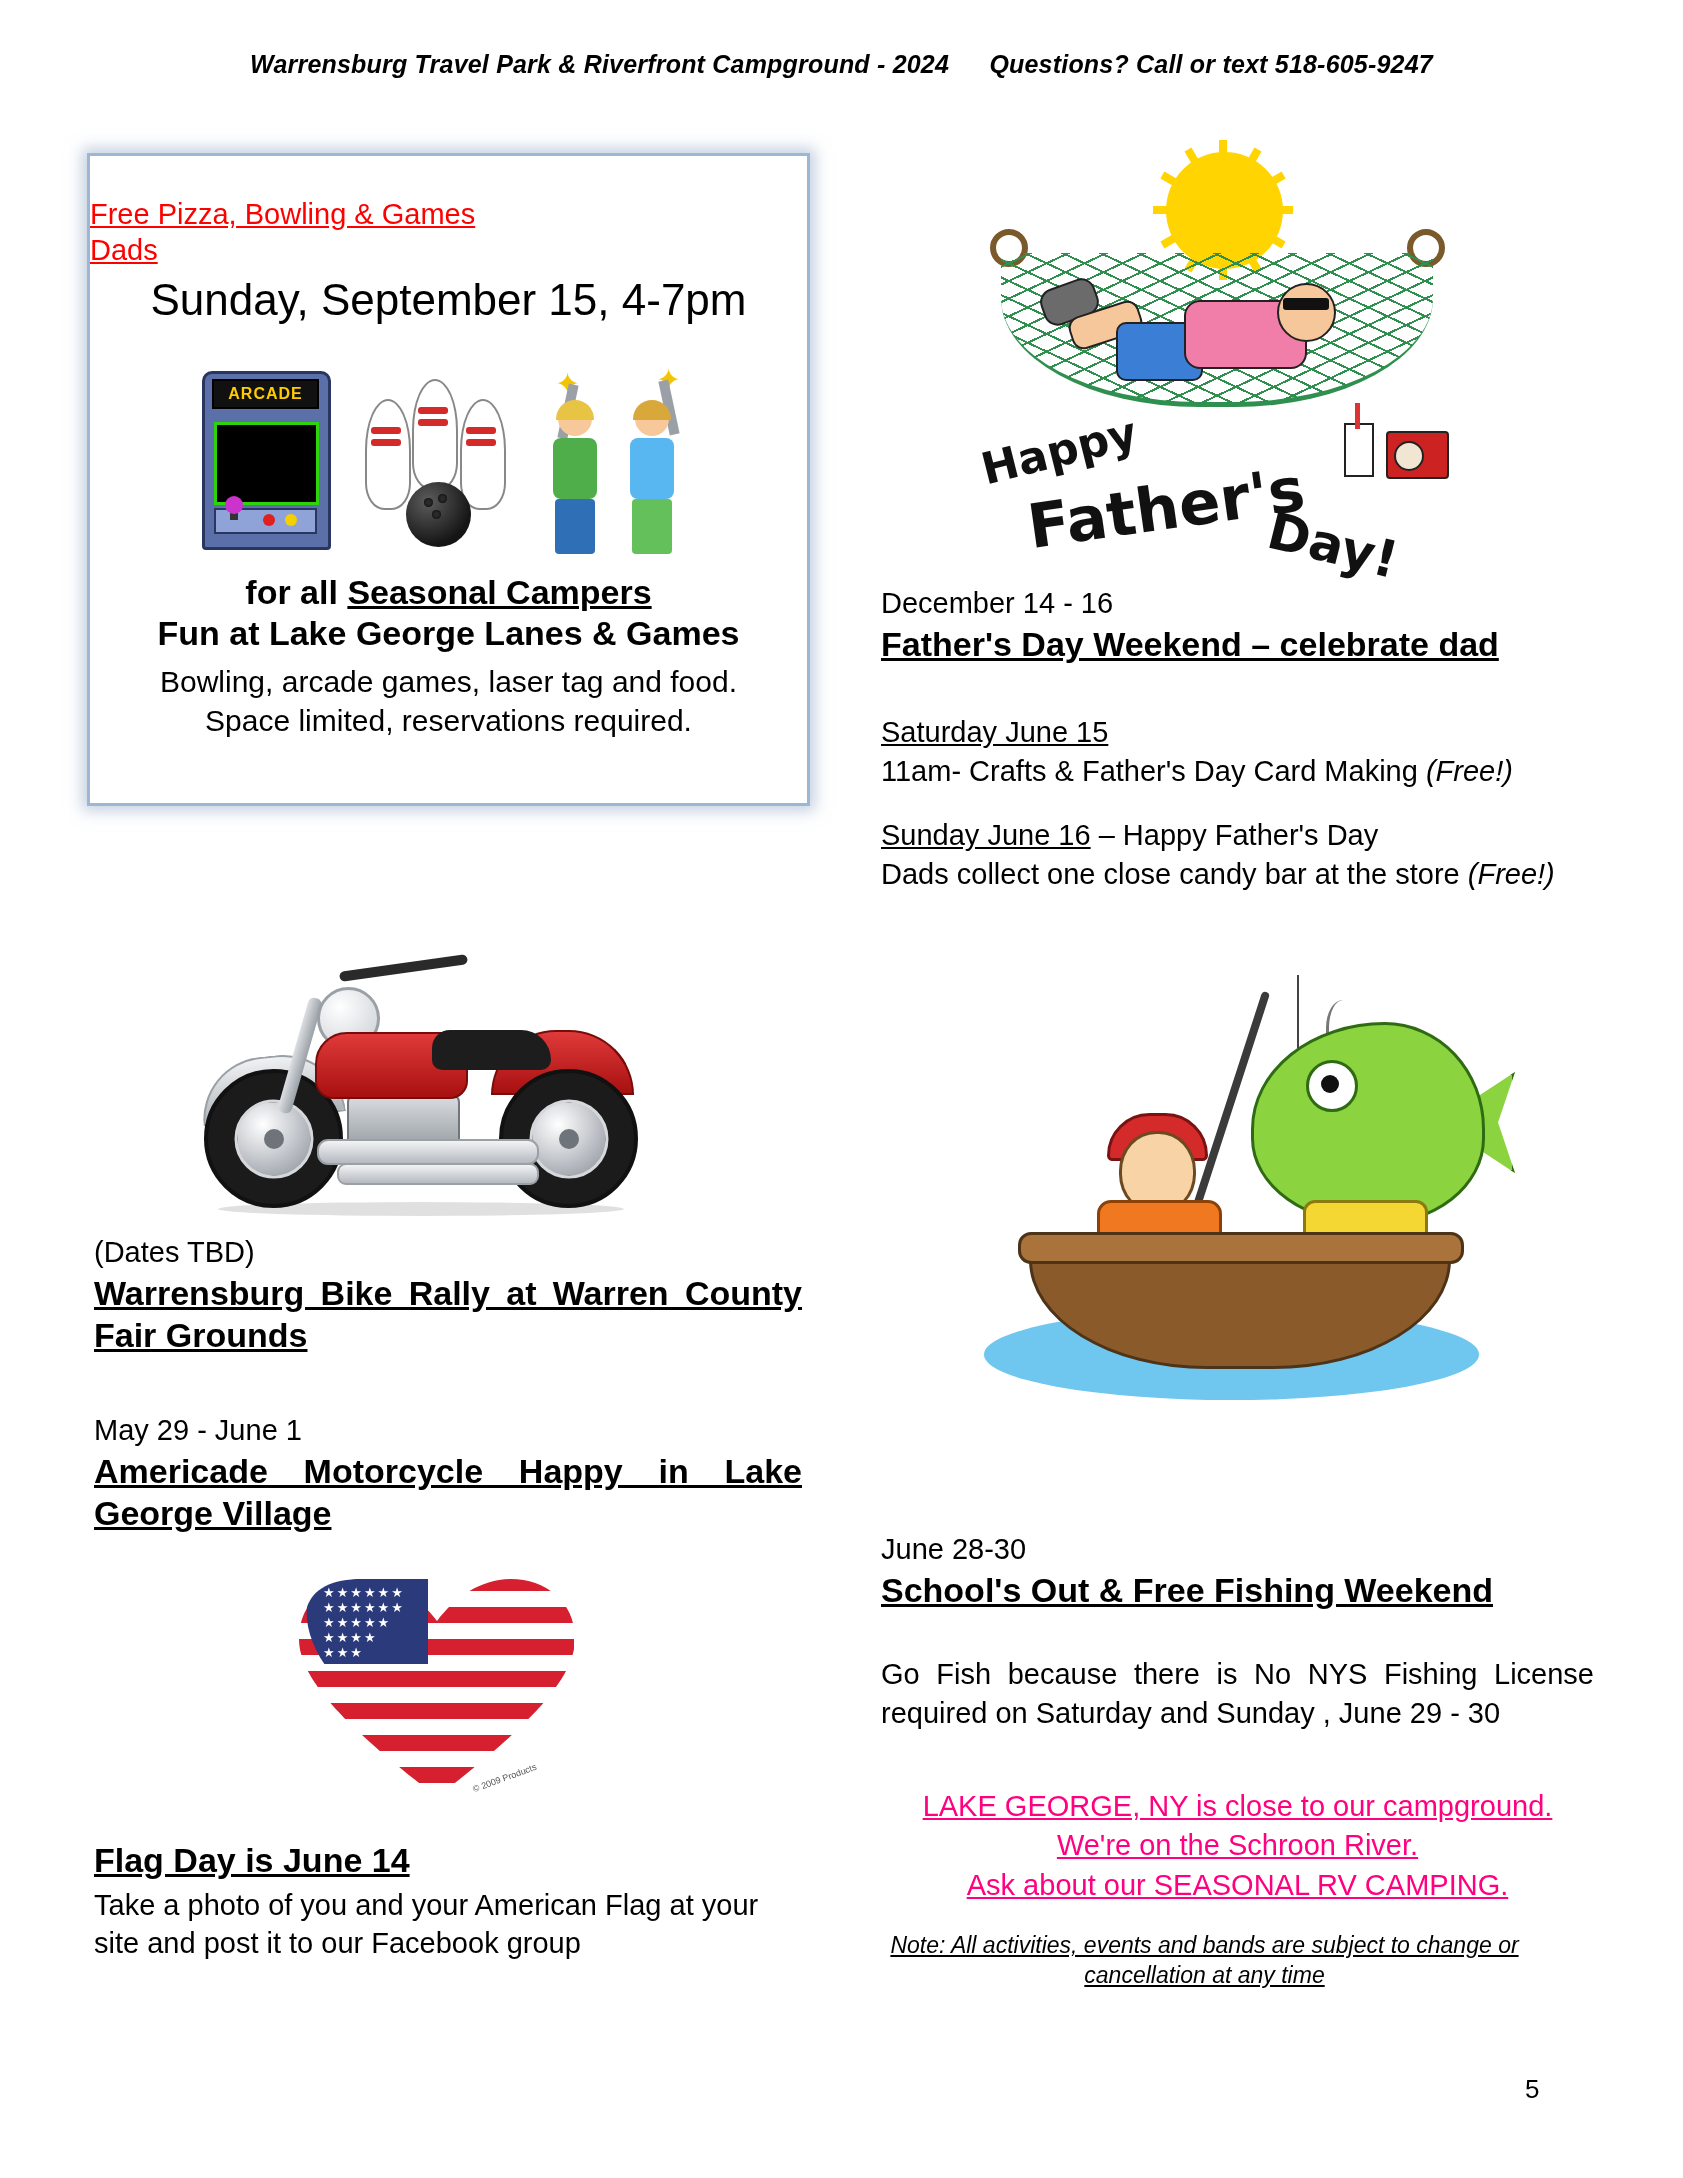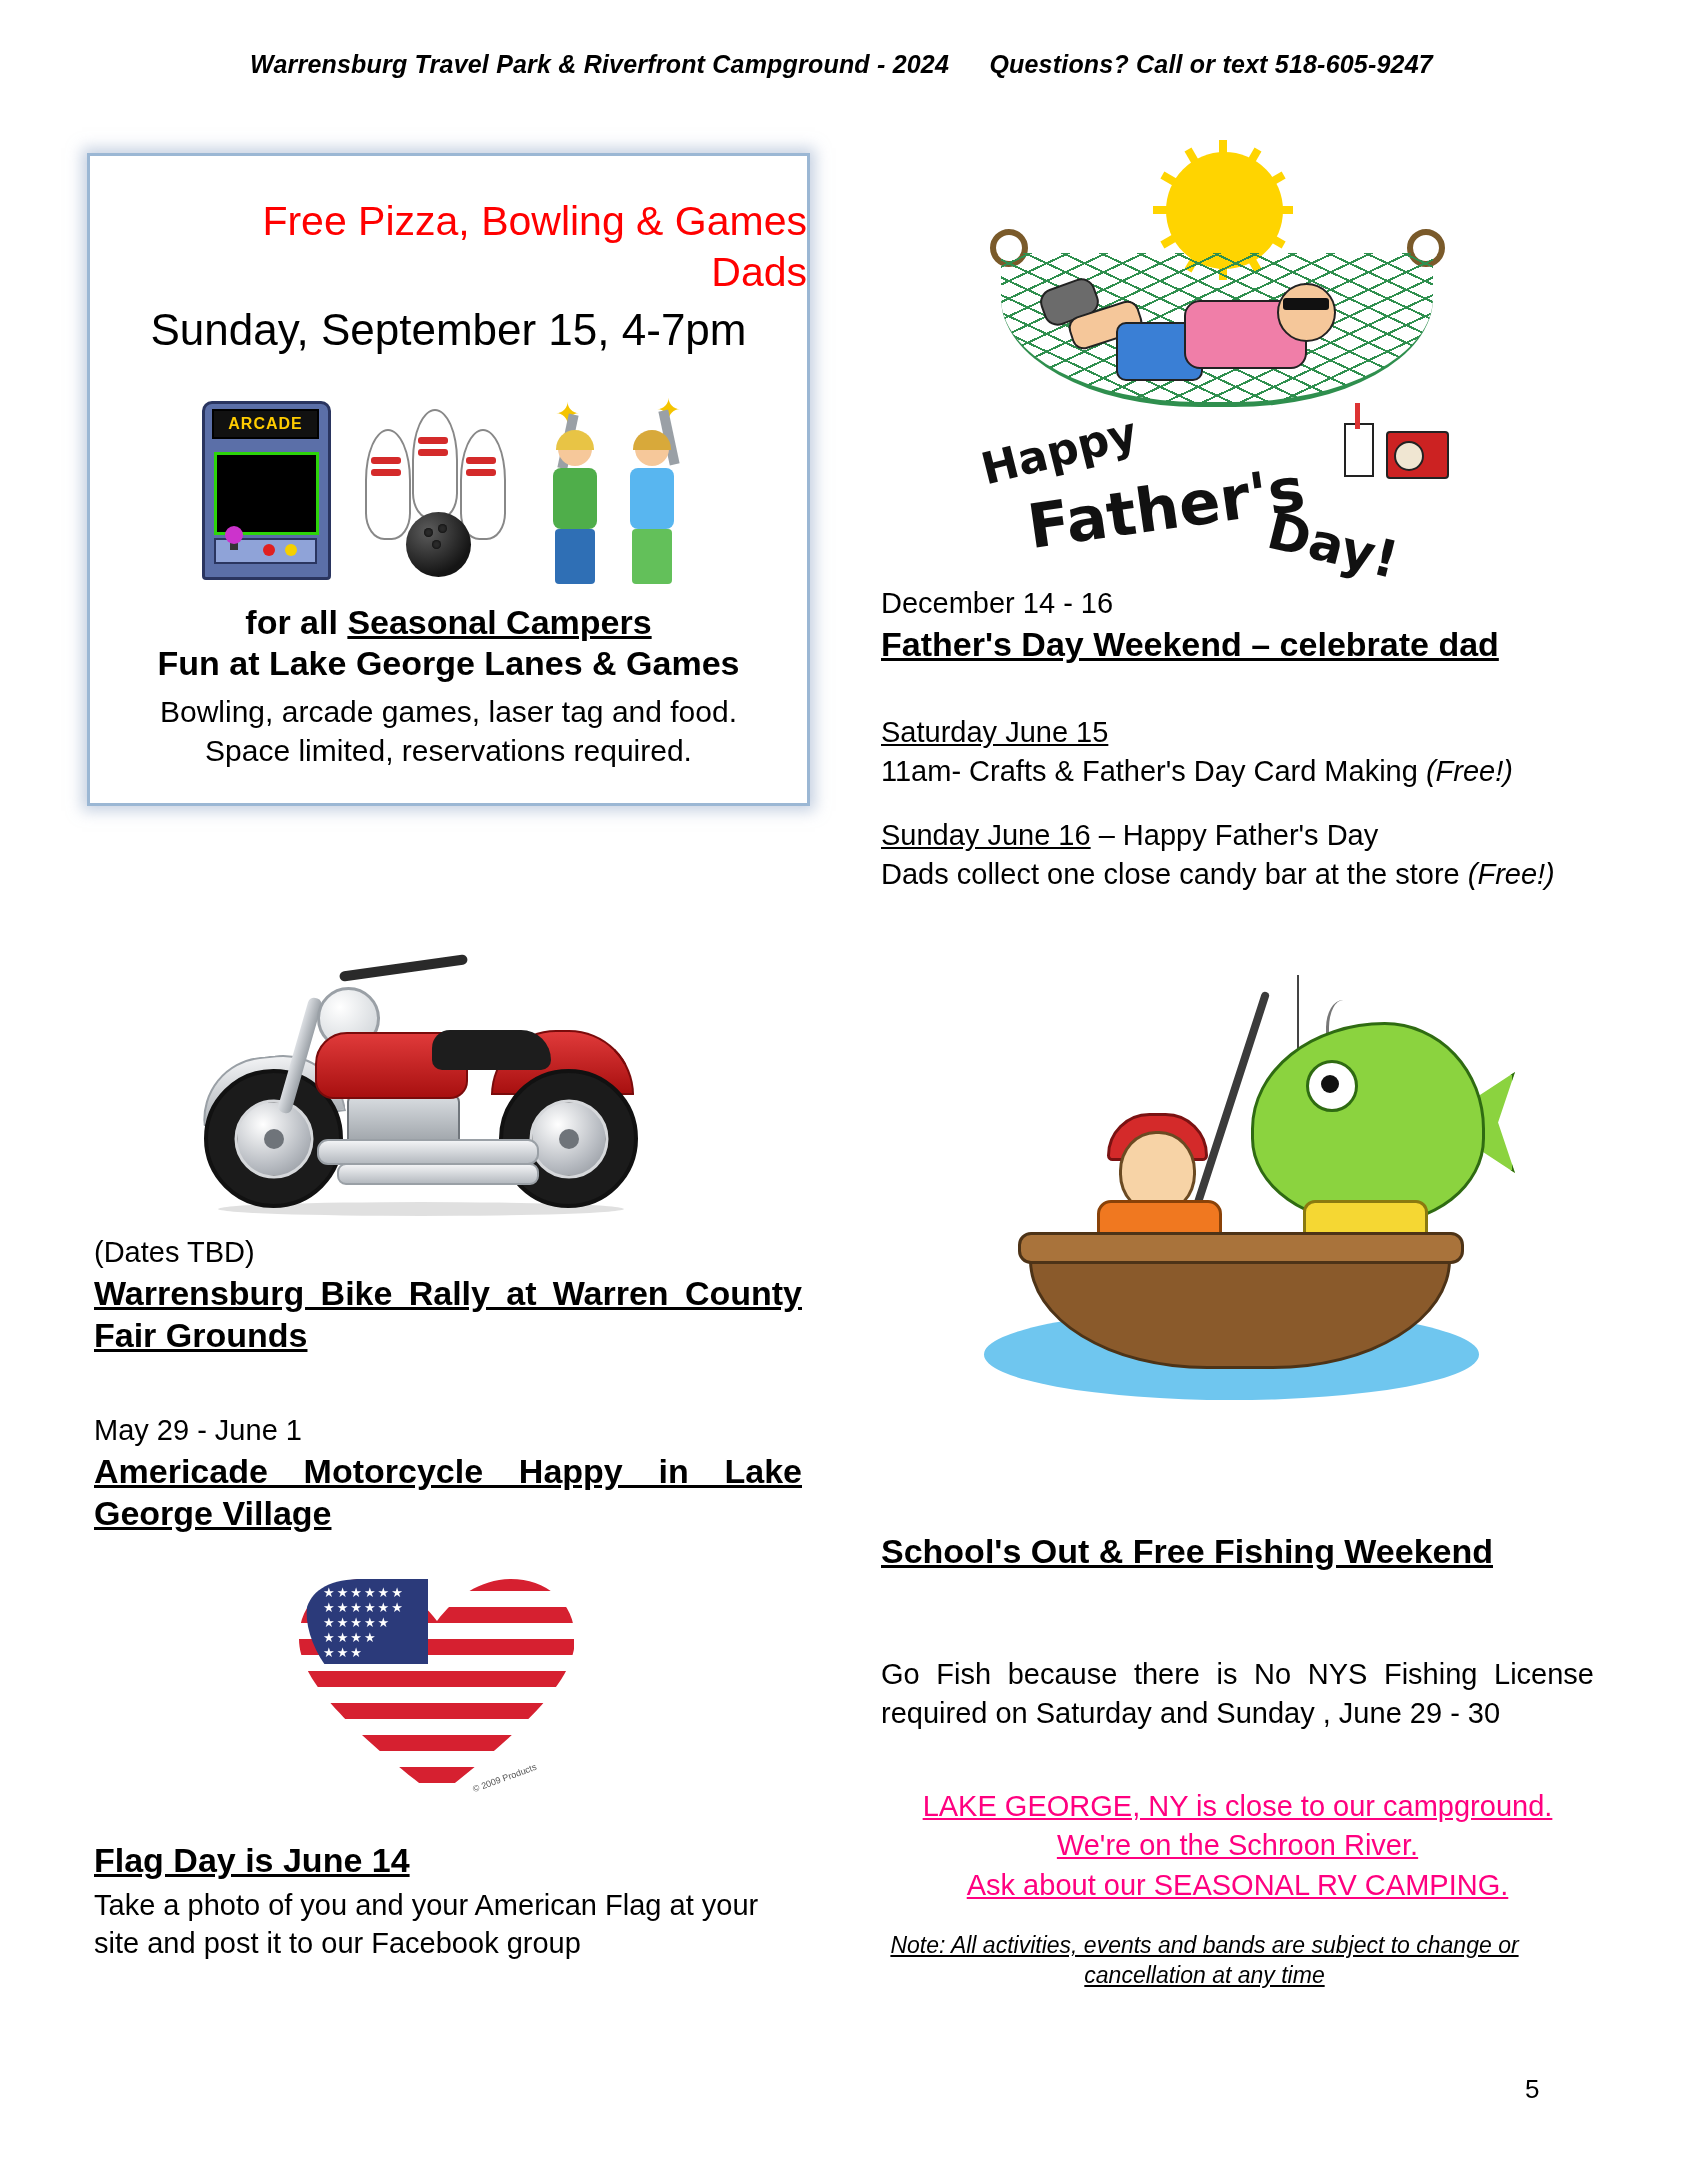--- a/index.html
+++ b/index.html
@@ -41,24 +41,25 @@
     left: 87px; top: 153px;
     width: 723px;
     height: 653px;
     background: #ffffff;
     border: 3px solid #9bb7d4;
     box-shadow: 0 0 14px 5px rgba(150,170,200,0.55);
     box-sizing: border-box;
   }
   .pizza-title {
     margin-top: 40px;
-    text-align: right;
+    text-align: left;
     color: #ff0000;
-    font-size: 41px;
+    font-size: 29px;
     line-height: 1.25;
+    text-decoration: underline;
   }
   .pizza-sub {
     text-align: center;
     font-size: 44px;
     margin-top: 6px;
   }
   .pizza-art {
     margin-top: 26px;
     height: 203px;
     display: flex;
@@ -797,20 +798,21 @@
       <div class="boy-head"></div>
       <div class="boy-body"></div>
       <div class="boy-legs"></div>
       <div class="water"></div>
       <div class="boat"></div>
       <div class="boat-rim"></div>
     </div>
   </div>
 
   <div class="right-block rb-fish">
+    <div class="small-date">June 28-30</div>
     <div class="big-head left-last">School's Out &amp; Free Fishing Weekend</div>
   </div>
 
   <div class="right-block rb-fish-body">
     <span class="ital">Go Fish</span><span> because there is No NYS Fishing License required on Saturday and Sunday , June 29 - 30</span>
   </div>
 
   <div class="pink-block">
     <div>LAKE GEORGE, NY is close to our campground.</div>
     <div>We're on the Schroon River.</div>

